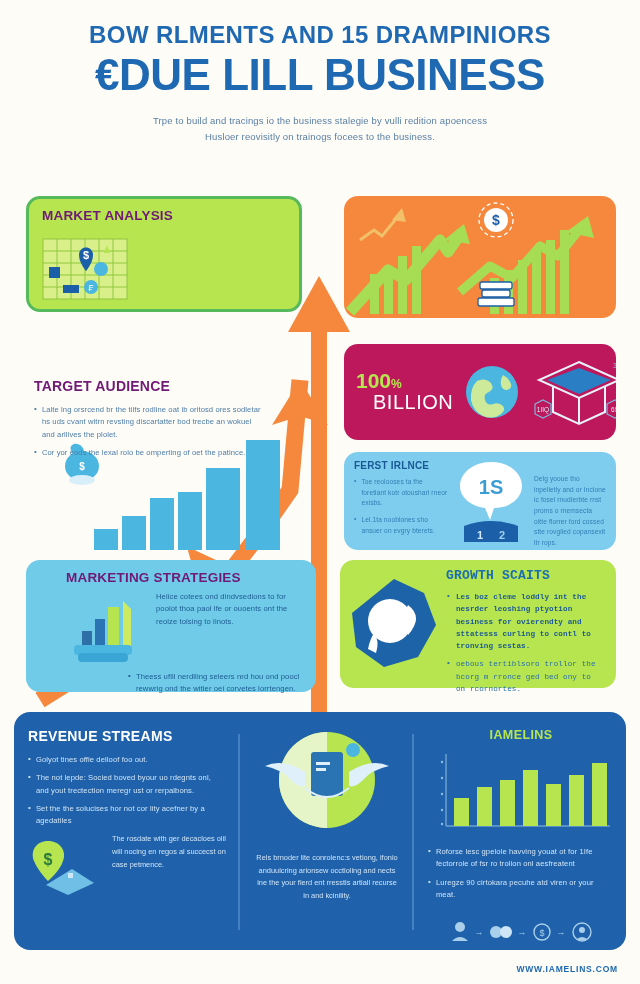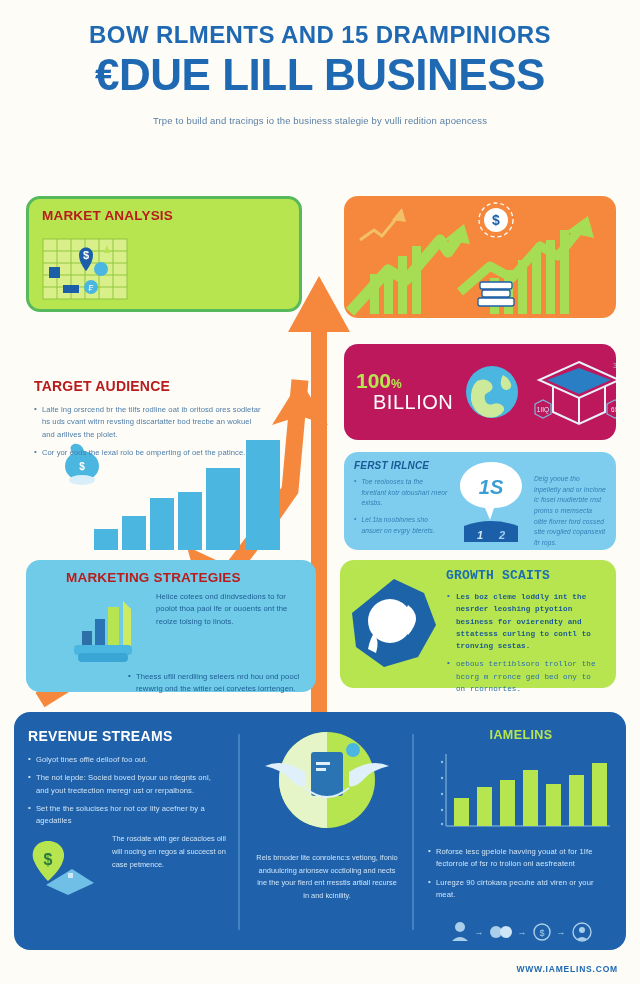--- a/index.html
+++ b/index.html
@@ -39,38 +39,38 @@
   .card-orange {
     left: 344px; top: 196px; width: 272px; height: 122px;
     background: #f5883c; overflow: hidden;
   }
   .card-stat {
     left: 344px; top: 344px; width: 272px; height: 96px;
     background: #be185d; overflow: hidden;
   }
   .card-glance {
     left: 344px; top: 452px; width: 272px; height: 98px;
-    background: #7fcdee; overflow: hidden; font-style: italic;
+    background: #7fcdee; overflow: hidden;
   }
   .card-marketing {
     left: 26px; top: 560px; width: 290px; height: 132px;
     background: #6fcbe8;
     padding-left: 28px;
   }
   .card-growth {
     left: 340px; top: 560px; width: 276px; height: 128px;
     background: #b7e550;
   }
   .card-revenue {
     left: 14px; top: 712px; width: 612px; height: 238px;
     background: #1f62ab; border-radius: 16px; overflow: hidden;
   }
 
   .card-title {
-    color: #b91c1c; font-size: 13.5px; font-weight: bold; letter-spacing: 0.2px;
+    color: #701a75; font-size: 13.5px; font-weight: bold; letter-spacing: 0.2px;
   }
   .body-text {
     font-size: 7.6px; line-height: 1.62; color: #4d7ca8; letter-spacing: 0.1px;
   }
   .body-text.on-dark { color: #cfe4f7; }
   .bul { display: flex; gap: 5px; margin-bottom: 6px; }
   .bul .dot { flex: 0 0 auto; line-height: 1.3; font-size: 8px; }
   .bul .txt { flex: 1 1 auto; }
 
   
@@ -139,20 +139,21 @@
 </head>
 <body>
 
 <div class="page">
 
   <div class="header">
     <div class="kicker">BOW RLMENTS AND 15 DRAMPINIORS</div>
     <div class="headline">€DUE LILL BUSINESS</div>
     <div class="subhead">
       <div>Trpe to build and tracings io the business stalegie by vulli redition apoencess</div>
+      <div>Husloer reovisitly on trainogs focees to the business.</div>
     </div>
   </div>
 
   <svg class="big-arrow" viewBox="0 0 640 560">
     <path d="M40,520 L120,470 L175,440 L205,400 L200,382 L228,395 L262,350 L290,310 L300,200" fill="none" stroke="#f5883c" stroke-width="17" stroke-linejoin="miter"></path>
     <path d="M300,200 L272,245 L300,236 L328,245 Z" fill="#f5883c"></path>
     <rect x="311" y="140" width="16" height="400" fill="#f5883c"></rect>
     <path d="M319,96 L288,152 L350,152 Z" fill="#f5883c"></path>
   </svg>
 

